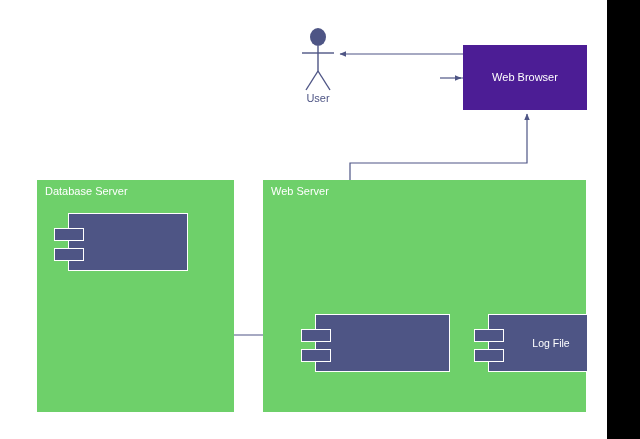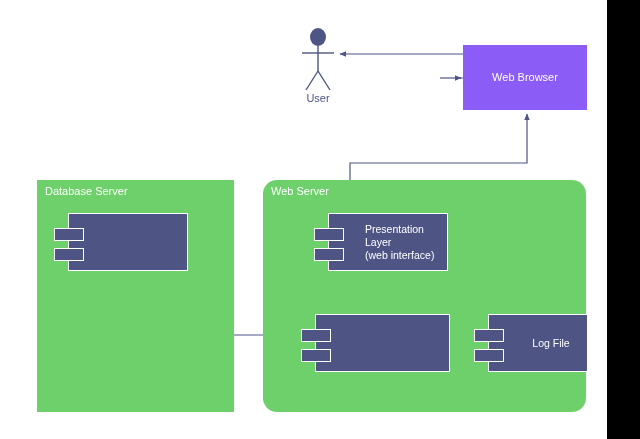--- a/index.html
+++ b/index.html
@@ -40,21 +40,21 @@
     left: 8px;
     color: #ffffff;
     font-size: 11px;
     line-height: 13px;
     letter-spacing: 0px;
     white-space: nowrap;
   }
   
   .browser-node {
     position: absolute;
-    background: #8b5cf6;
+    background: #4c1d95;
     box-sizing: border-box;
     display: flex;
     align-items: center;
     justify-content: center;
   }
   .browser-node-label {
     color: #ffffff;
     font-size: 11px;
     line-height: 13px;
     white-space: nowrap;
@@ -178,29 +178,23 @@
 
   <div class="node-panel" style="left:37px; top:180px; width:197px; height:232px;">
     <div class="node-panel-label">Database Server</div>
 
     <div class="component" style="left:31px; top:33px; width:120px; height:58px;">
       <span class="port top"></span>
       <span class="port bottom"></span>
     </div>
   </div>
 
-  <div class="node-panel" style="left:263px; top:180px; width:323px; height:232px;border-radius:14px;">
+  <div class="node-panel" style="left:263px; top:180px; width:323px; height:232px;">
     <div class="node-panel-label">Web Server</div>
 
-    <div class="component" style="left:65px; top:33px; width:120px; height:58px;">
-      <span class="port top"></span>
-      <span class="port bottom"></span>
-      <div class="component-label">Presentation Layer
-(web interface)</div>
-    </div>
 
     <div class="component" style="left:52px; top:134px; width:135px; height:58px;">
       <span class="port top"></span>
       <span class="port bottom"></span>
     </div>
 
     <div class="component" style="left:225px; top:134px; width:100px; height:58px;">
       <span class="port top"></span>
       <span class="port bottom"></span>
       <div class="component-label centered">Log File</div>

